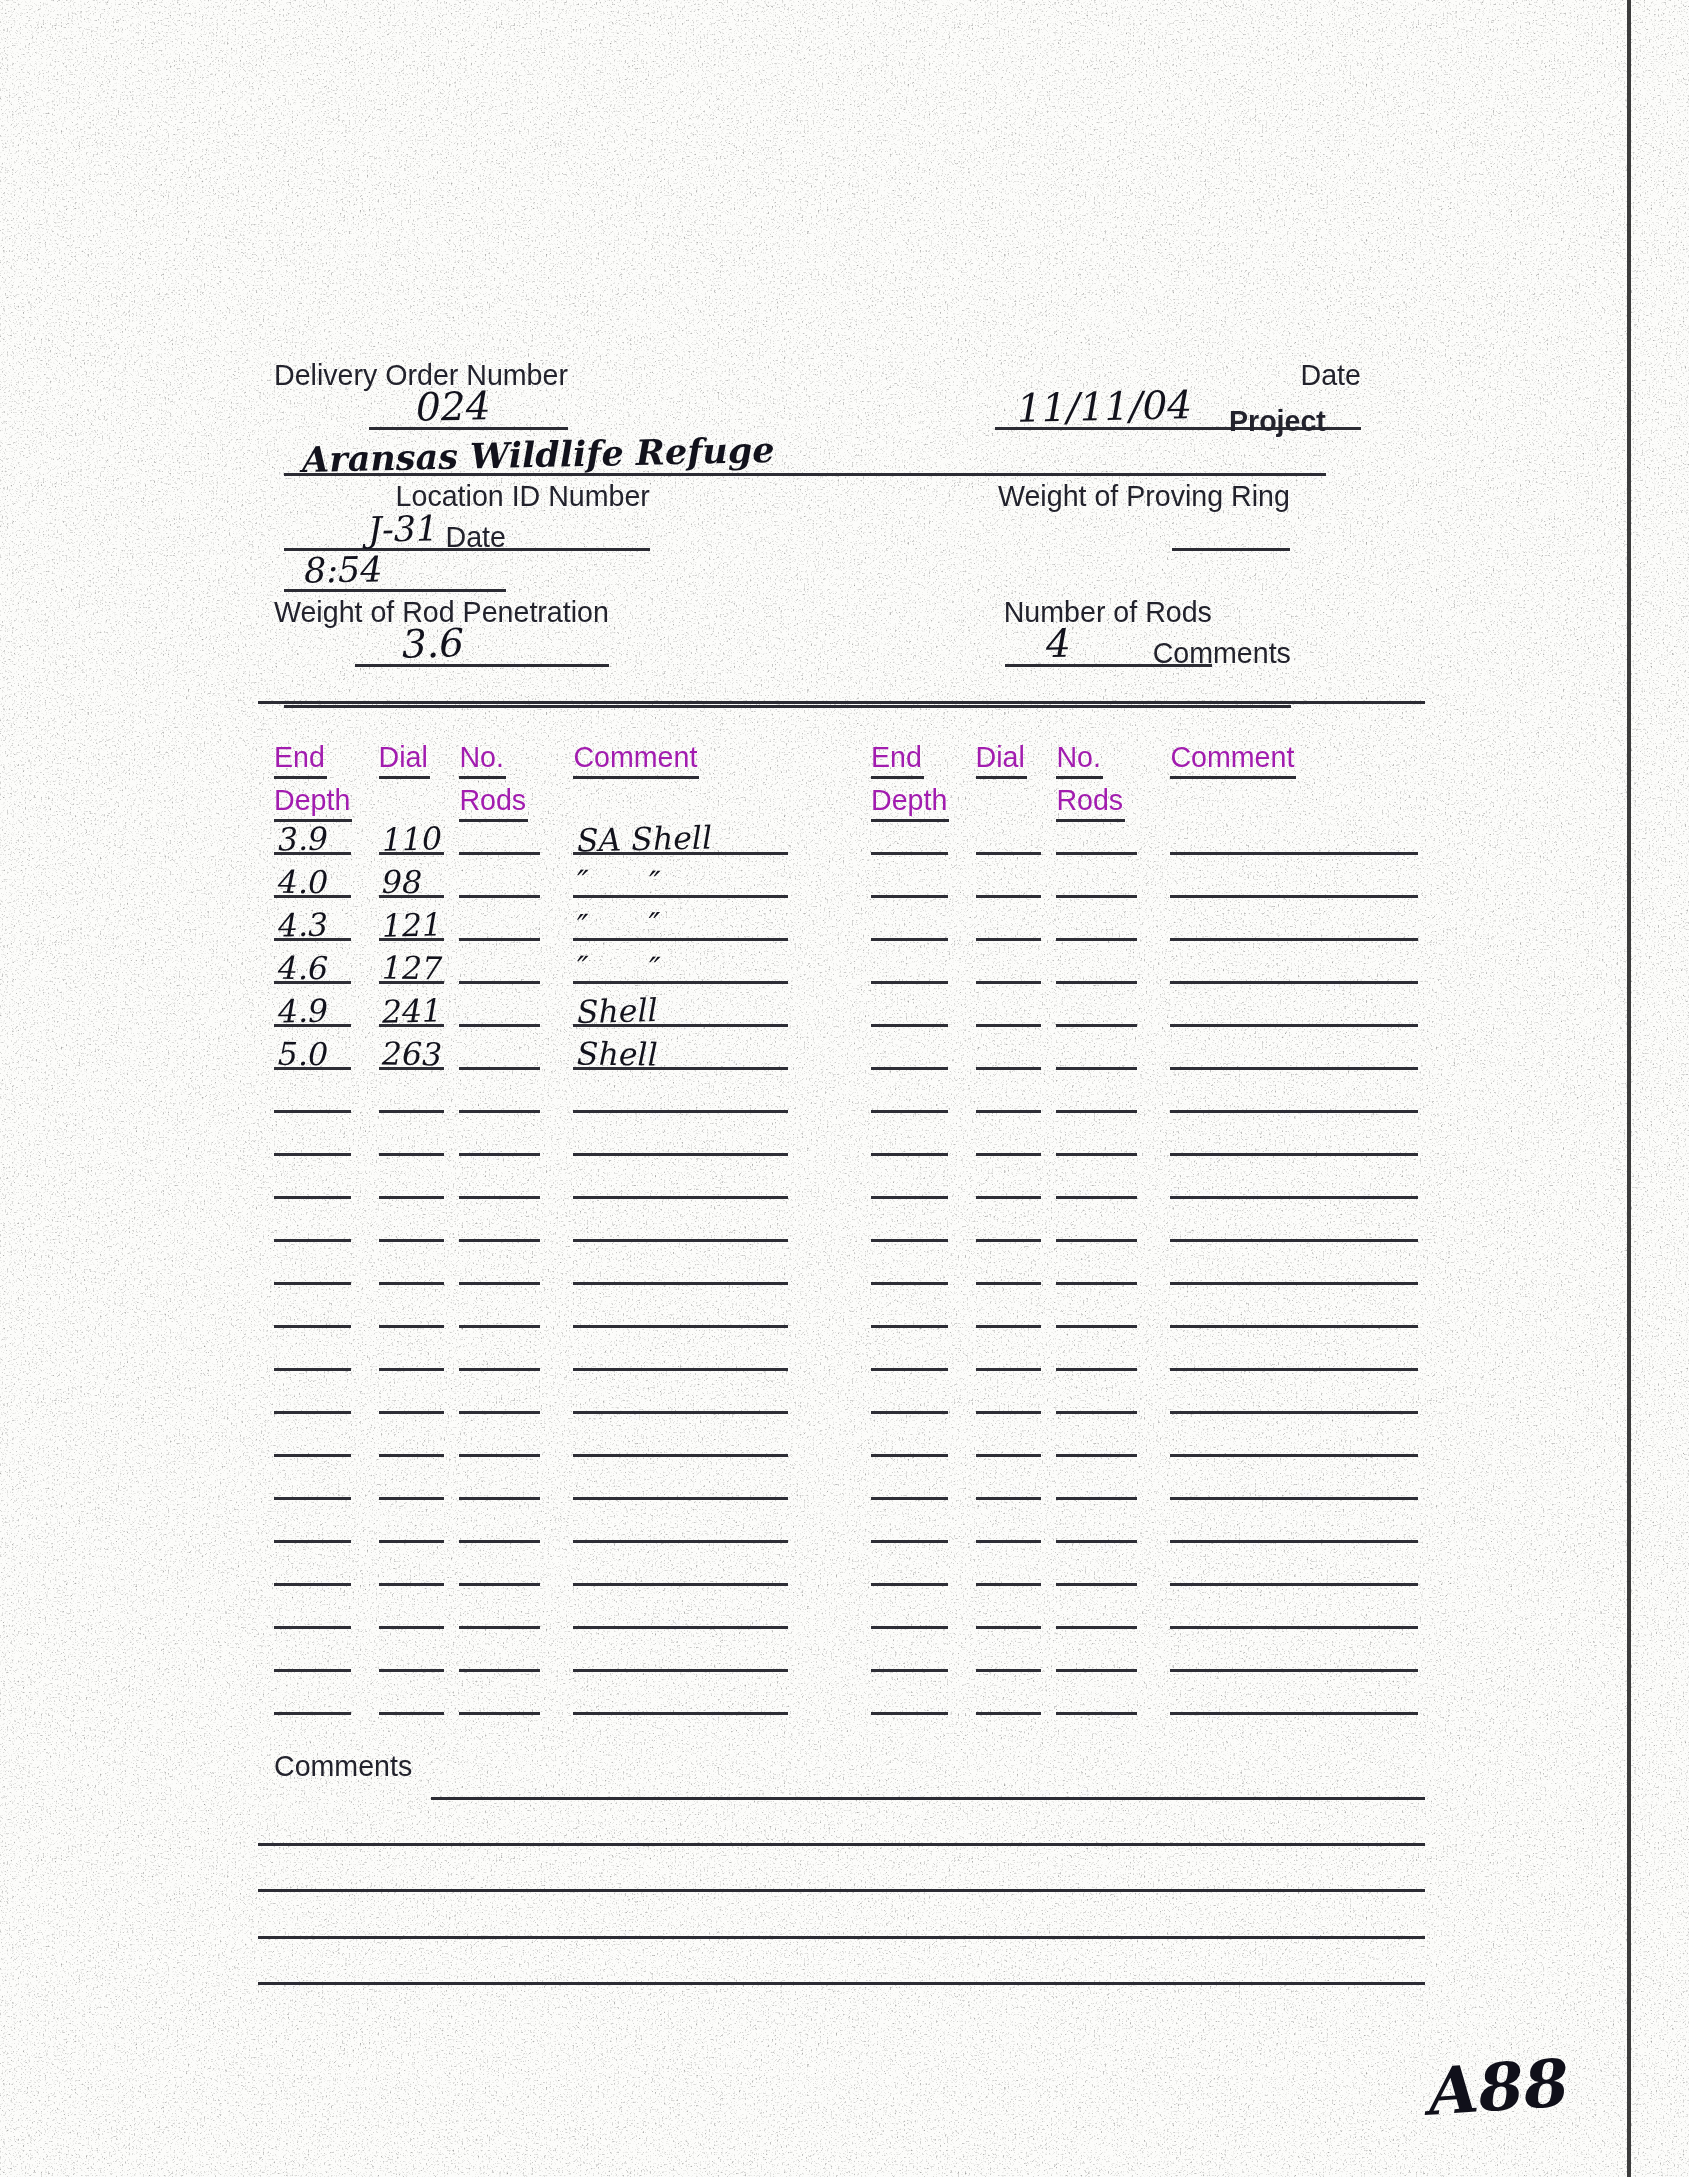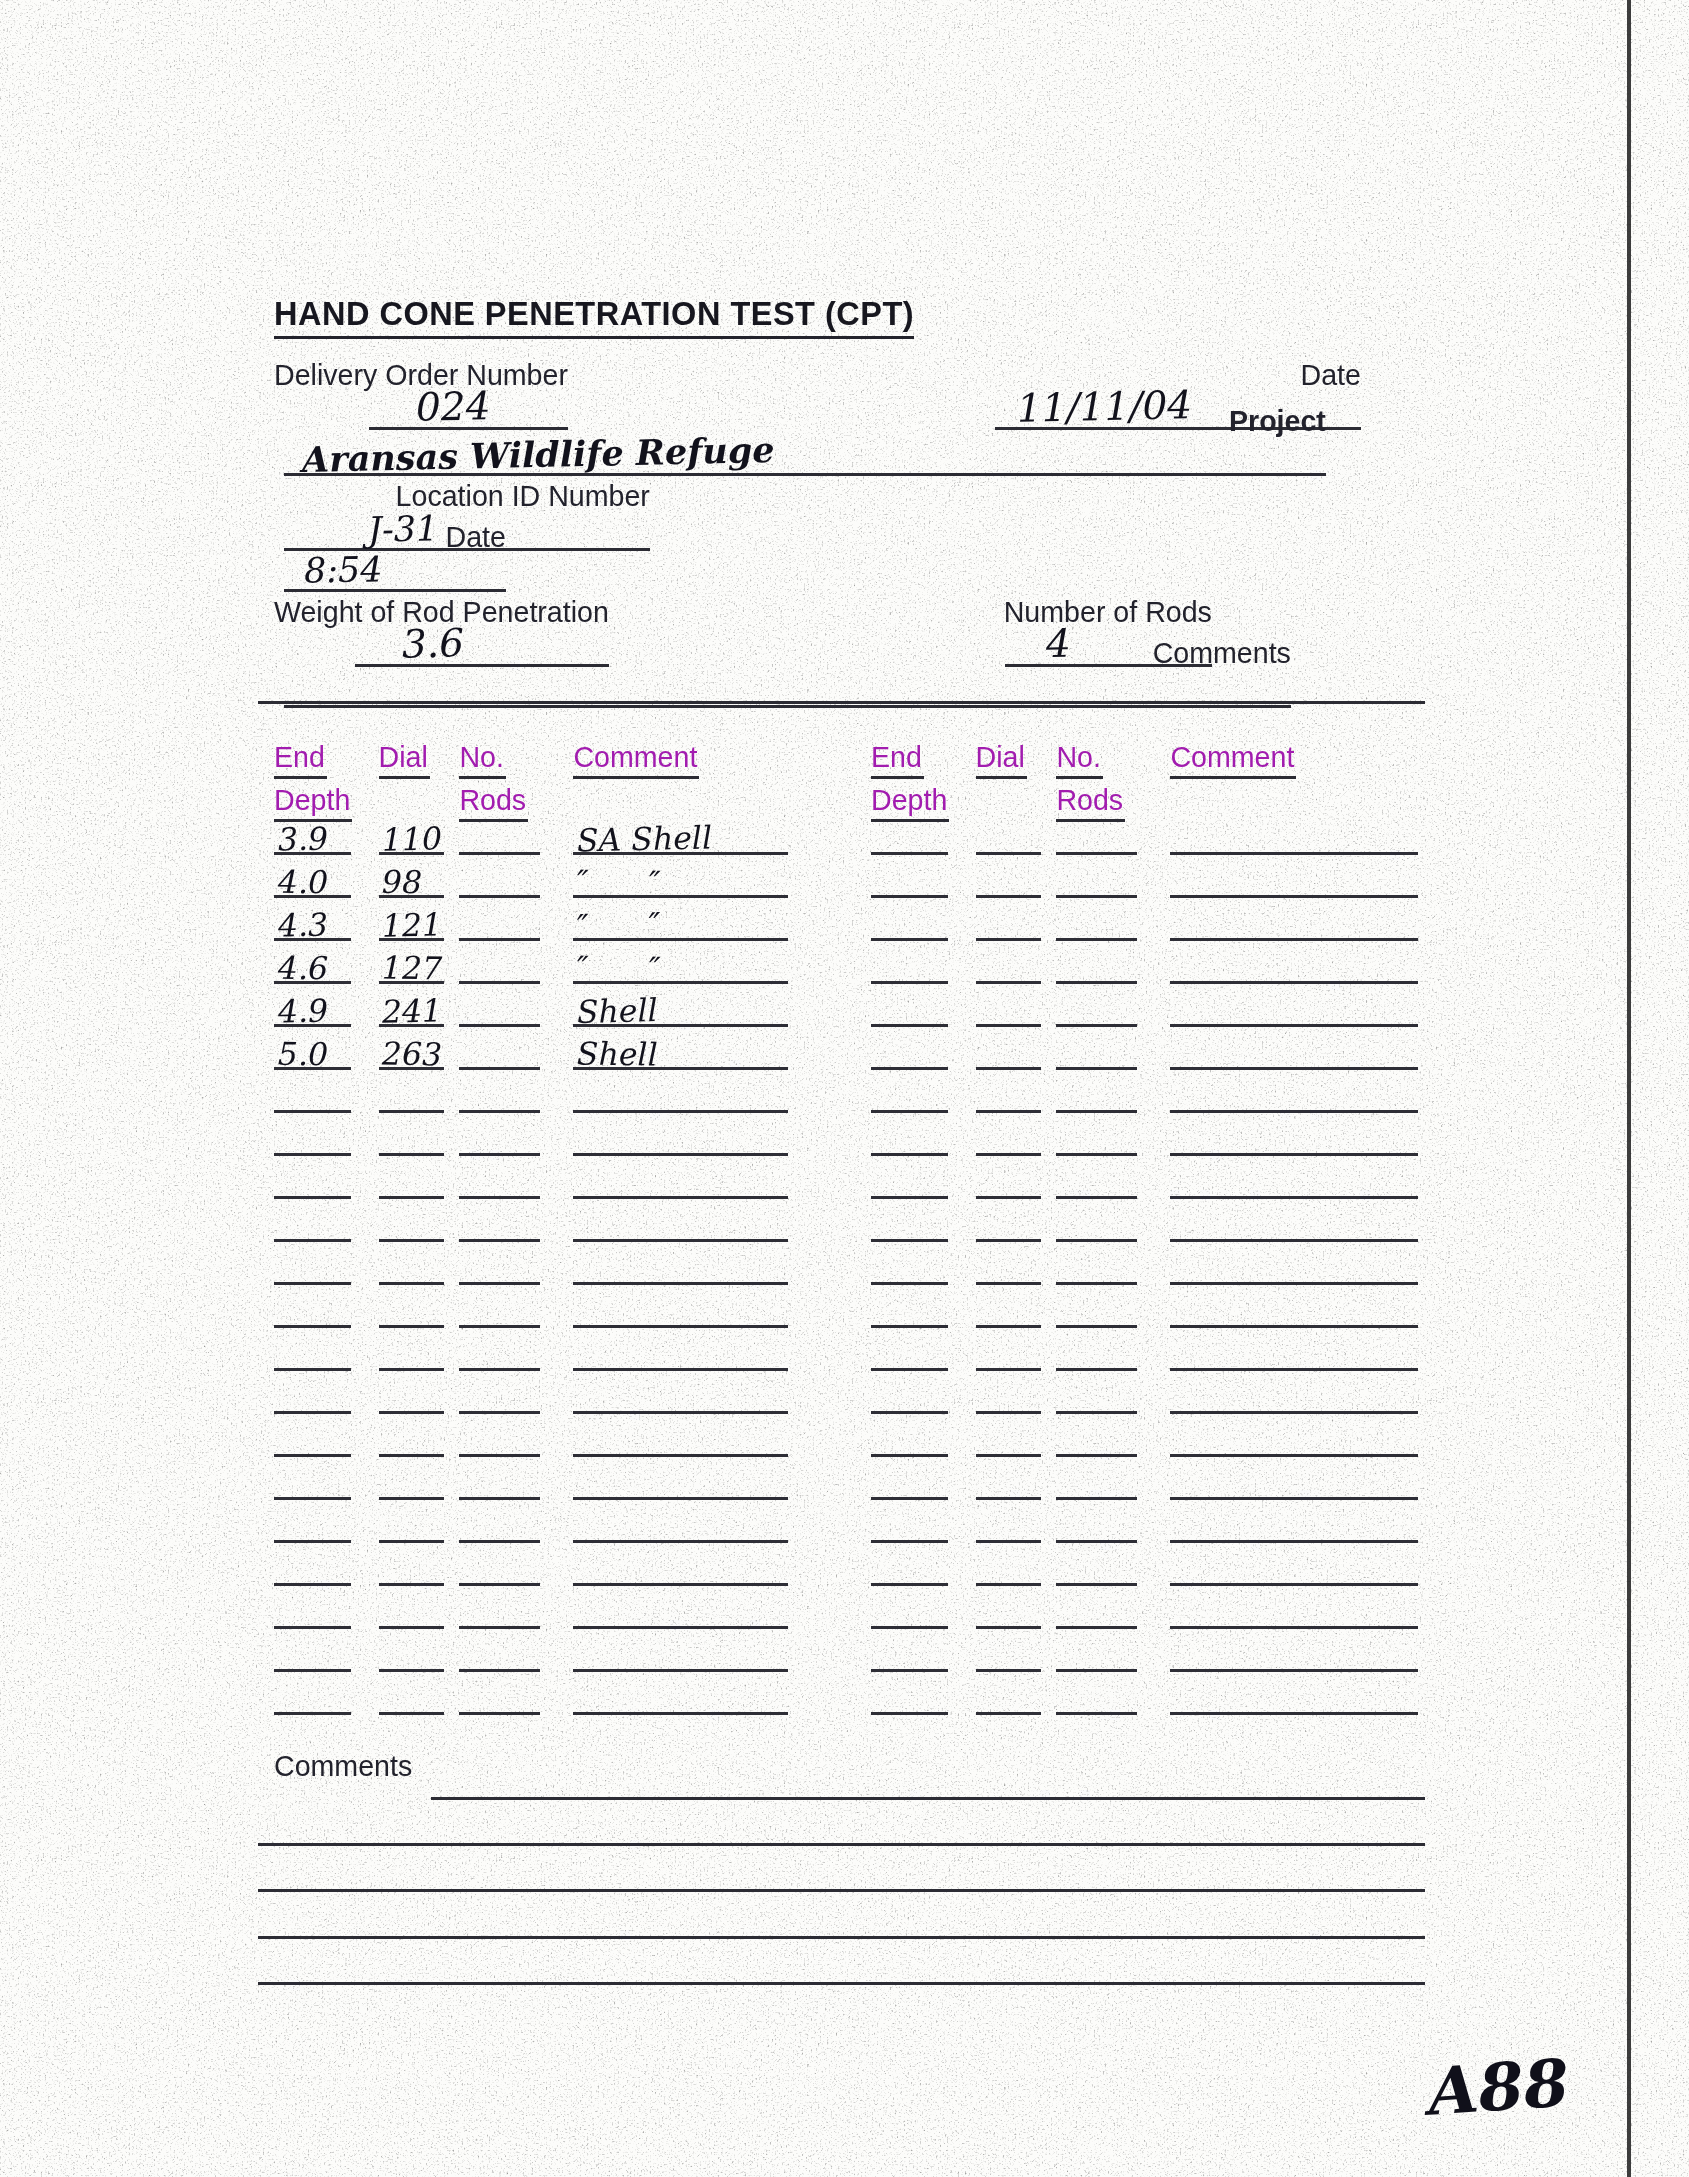--- a/index.html
+++ b/index.html
@@ -66,21 +66,20 @@
   <svg class="noise" width="1689" height="2177" viewBox="0 0 1715 2210">
     <filter id="paperNoise">
       <feTurbulence type="fractalNoise" baseFrequency="0.55" numOctaves="2" seed="11" stitchTiles="stitch"></feTurbulence>
       <feColorMatrix type="matrix" values="0 0 0 0 0  0 0 0 0 0  0 0 0 0 0  0.9 0.9 0.9 0 -1.45"></feColorMatrix>
     </filter>
     <rect width="1715" height="2210" filter="url(#paperNoise)" opacity="0.55"></rect>
   </svg>
 
   <div class="scanline" style="left:1627px;"></div>
 
-  <div class="title">HAND CONE PENETRATION TEST  (CPT)</div>
 
   <div class="fieldrow" style="left:274px; top:360px;">
     <span class="lbl">Delivery Order Number</span>
     <span class="wline" style="width:199px;">
       <span class="hw big" style="left:47px;">024</span>
     </span>
   </div>
   <div class="fieldrow" style="left:985px; top:360px;">
     <span class="lbl">Date</span>
     <span class="wline" style="width:366px;">
@@ -92,20 +91,26 @@
     <span class="lbl">Project</span>
     <span class="wline" style="width:1042px;">
       <span class="hw" style="left:17.7px;">Aransas Wildlife Refuge</span>
     </span>
   </div>
 
   <div class="fieldrow" style="left:274px; top:481px;">
     <span class="lbl">Location ID Number</span>
     <span class="wline" style="width:366px;">
       <span class="hw" style="left:84px;">J-31</span>
+    </span>
+  </div>
+  <div class="fieldrow" style="left:998px; top:481px;">
+    <span class="lbl">Weight of Proving Ring</span>
+    <span class="wline" style="width:118px;">
+      <span class="hw"></span>
     </span>
   </div>
 
   <div class="fieldrow" style="left:274px; top:522px;">
     <span class="lbl">Date</span>
     <span class="wline" style="width:222px;">
       <span class="hw" style="left:19.7px;">8:54</span>
     </span>
   </div>
 

